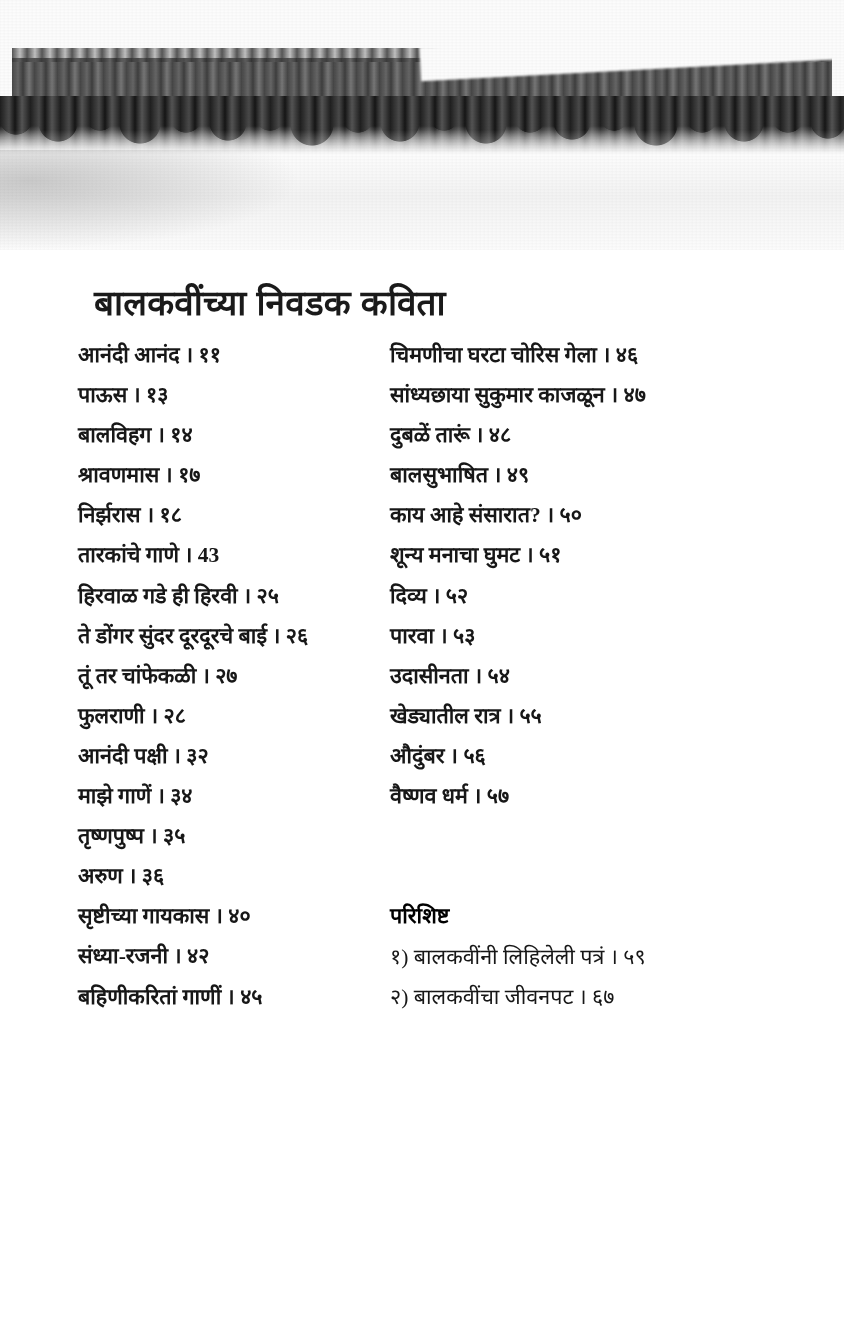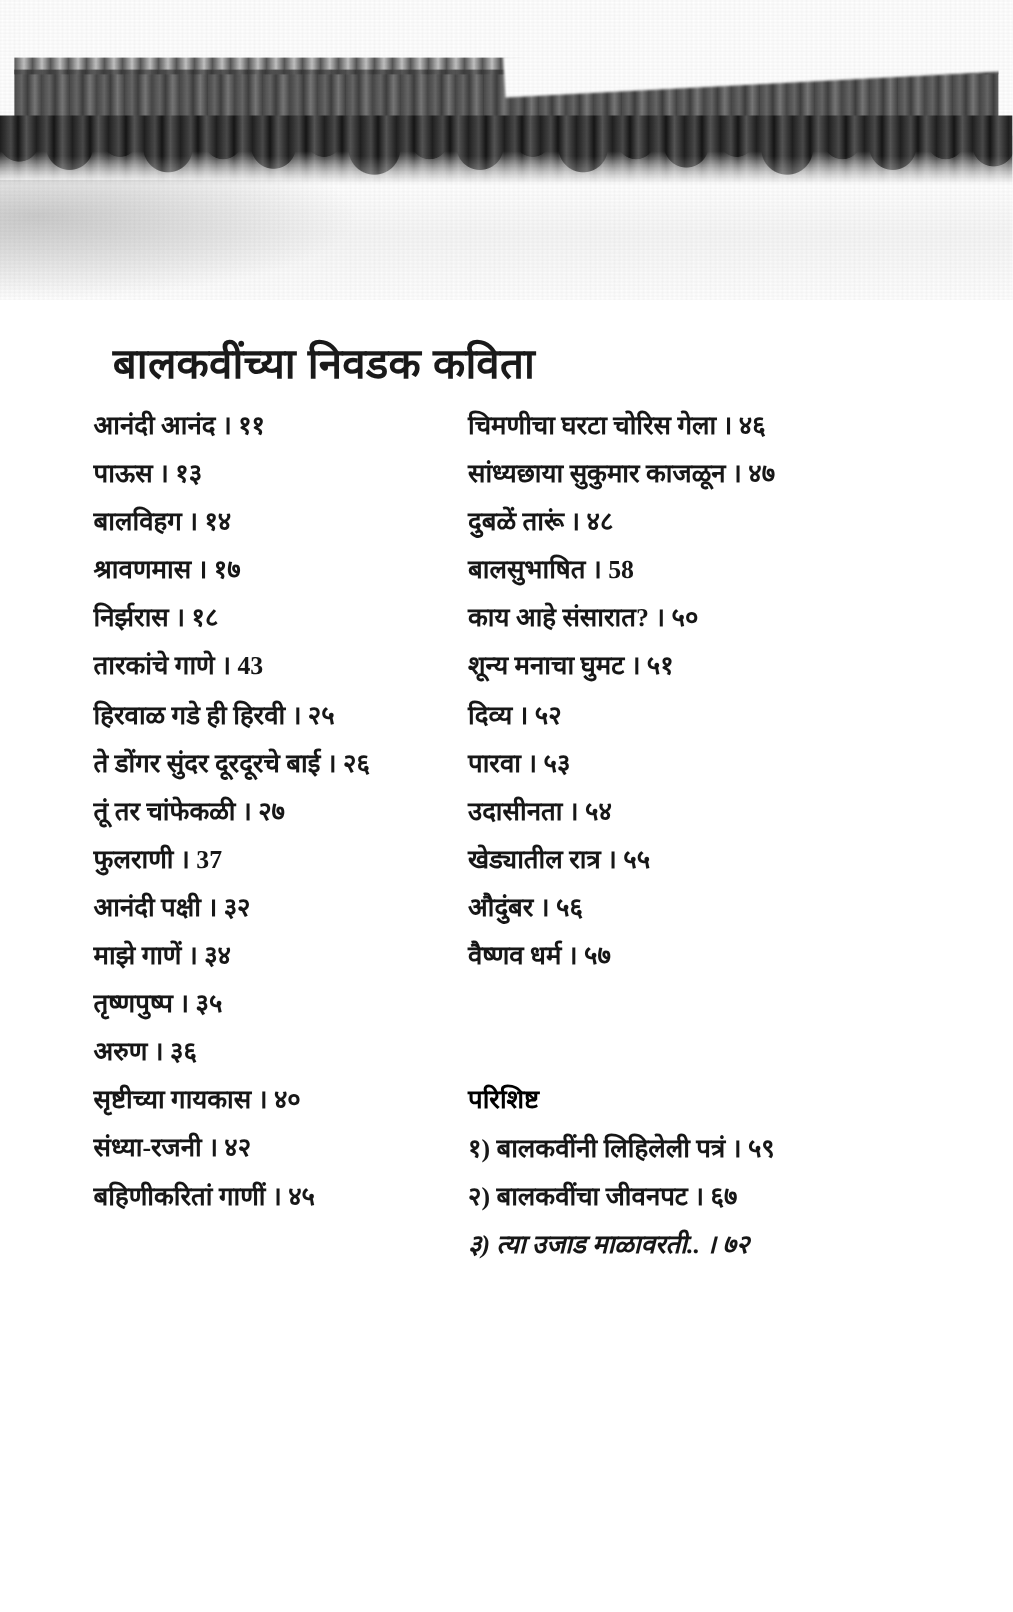--- a/index.html
+++ b/index.html
@@ -189,21 +189,21 @@
     font-family: "Liberation Serif", serif;
     font-size: 21.5px;
     font-weight: 700;
     color: #000000;
     padding-top: 74px;
     padding-bottom: 18px;
   }
   .appendix-entry {
     font-family: "Liberation Serif", serif;
     font-size: 21.5px;
-    font-weight: 700;
+    font-weight: 400;
     color: #171717;
     line-height: 1;
     padding-bottom: 18.6px;
     white-space: nowrap;
   }
   .appendix-entry.italic { font-style: italic; }
 </style>
 </head>
 <body>
 
@@ -227,44 +227,43 @@
     <div class="col col-left">
       <div class="toc-entry">आनंदी आनंद । ११</div>
       <div class="toc-entry">पाऊस । १३</div>
       <div class="toc-entry">बालविहग । १४</div>
       <div class="toc-entry">श्रावणमास । १७</div>
       <div class="toc-entry">निर्झरास । १८</div>
       <div class="toc-entry">तारकांचे गाणे । 43</div>
       <div class="toc-entry">हिरवाळ गडे ही हिरवी । २५</div>
       <div class="toc-entry">ते डोंगर सुंदर दूरदूरचे बाई । २६</div>
       <div class="toc-entry">तूं तर चांफेकळी । २७</div>
-      <div class="toc-entry">फुलराणी । 37</div>
+      <div class="toc-entry">फुलराणी । २८</div>
       <div class="toc-entry">आनंदी पक्षी । ३२</div>
       <div class="toc-entry">माझे गाणें । ३४</div>
       <div class="toc-entry">तृष्णपुष्प । ३५</div>
       <div class="toc-entry">अरुण । ३६</div>
       <div class="toc-entry">सृष्टीच्या गायकास । ४०</div>
       <div class="toc-entry">संध्या-रजनी । ४२</div>
       <div class="toc-entry">बहिणीकरितां गाणीं । ४५</div>
     </div>
 
     <div class="col col-right">
       <div class="toc-entry">चिमणीचा घरटा चोरिस गेला । ४६</div>
       <div class="toc-entry">सांध्यछाया सुकुमार काजळून । ४७</div>
       <div class="toc-entry">दुबळें तारूं  । ४८</div>
-      <div class="toc-entry">बालसुभाषित । 58</div>
+      <div class="toc-entry">बालसुभाषित । ४९</div>
       <div class="toc-entry">काय आहे संसारात? । ५०</div>
       <div class="toc-entry">शून्य मनाचा घुमट । ५१</div>
       <div class="toc-entry">दिव्य । ५२</div>
       <div class="toc-entry">पारवा । ५३</div>
       <div class="toc-entry">उदासीनता । ५४</div>
       <div class="toc-entry">खेड्यातील रात्र । ५५</div>
       <div class="toc-entry">औदुंबर । ५६</div>
       <div class="toc-entry">वैष्णव धर्म । ५७</div>
 
       <div class="section-head">परिशिष्ट</div>
       <div class="appendix-entry">१) बालकवींनी लिहिलेली पत्रं । ५९</div>
       <div class="appendix-entry">२) बालकवींचा जीवनपट । ६७</div>
-      <div class="appendix-entry italic">३) त्या उजाड माळावरती.. । ७२</div>
     </div>
 
   </div>
 </div>
 
 </body></html>

